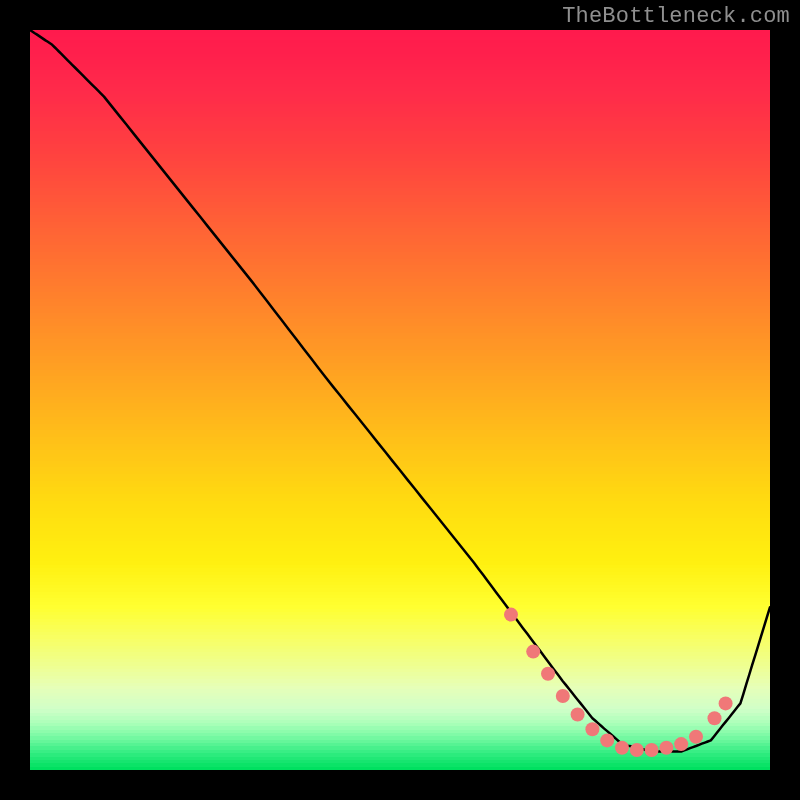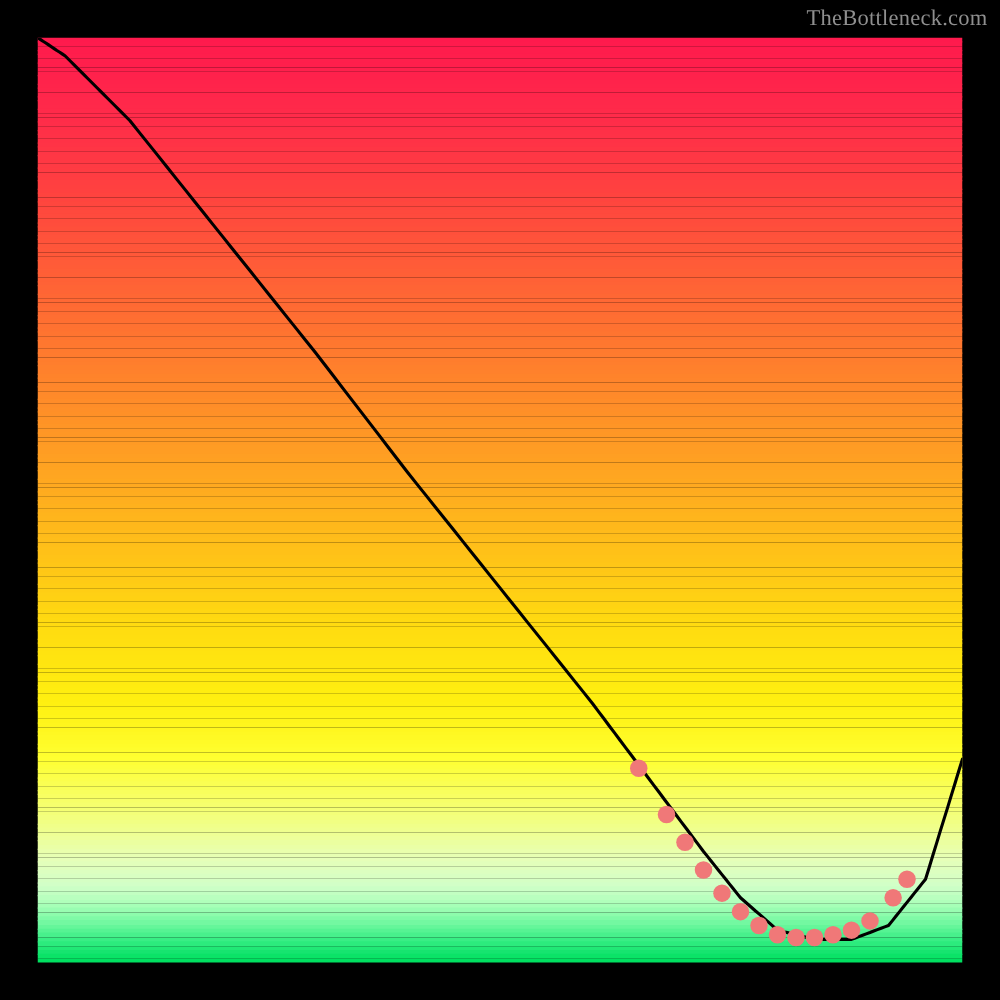--- a/index.html
+++ b/index.html
@@ -40,22 +40,22 @@
   svg.curve {
     position: absolute;
     inset: 0;
     width: 100%;
     height: 100%;
   }
   .watermark {
     position: absolute;
     top: 4px;
     right: 10px;
-    font-family: Liberation Serif, serif;
-    font-size: 18px;
+    font-family: Liberation Mono, monospace;
+    font-size: 22px;
     color: #8f8f8f;
     letter-spacing: 0.2px;
   }
 </style>
 </head>
 <body>
 
 <div class="frame">
   <div class="plot-area">
     <div class="gradient" id="gradient">

